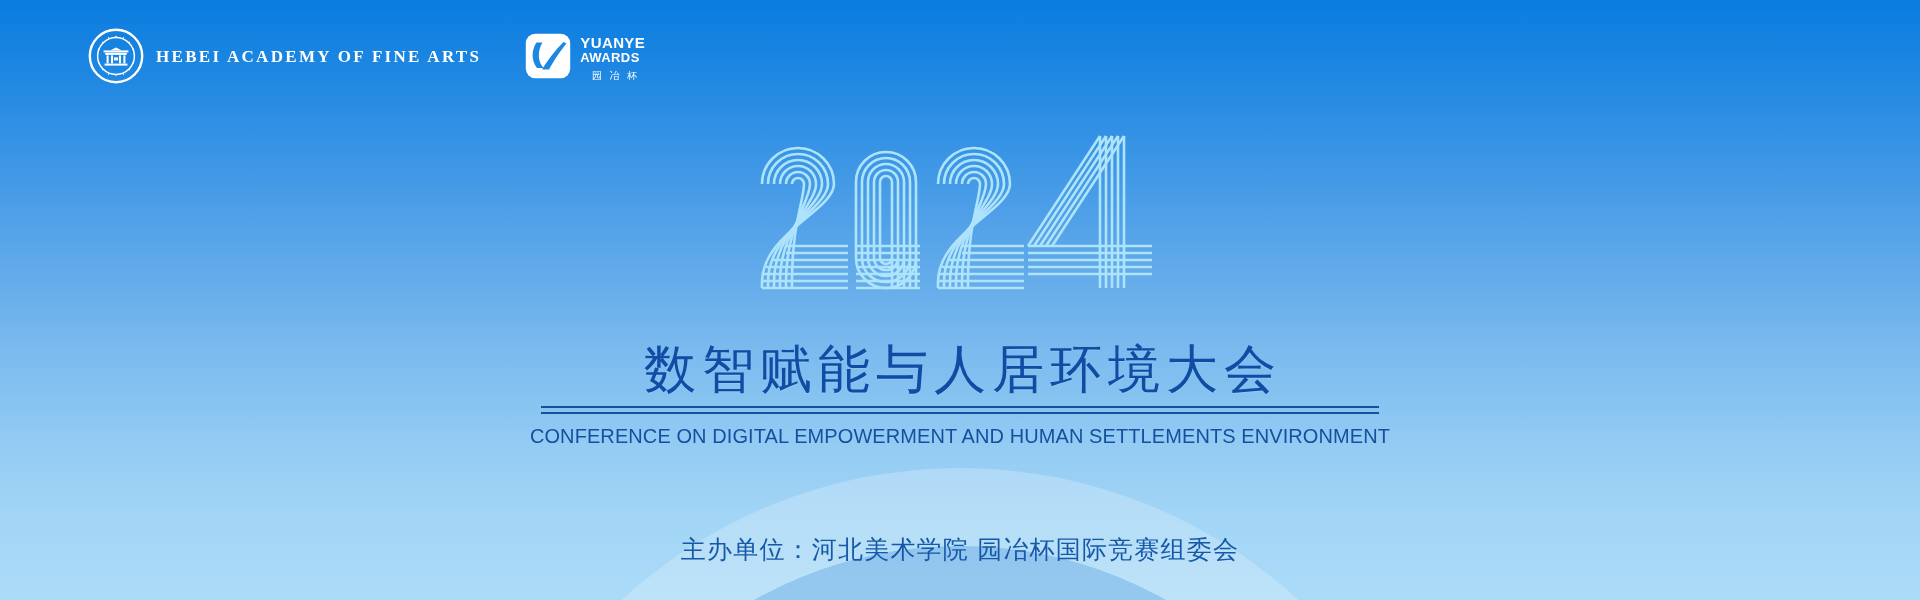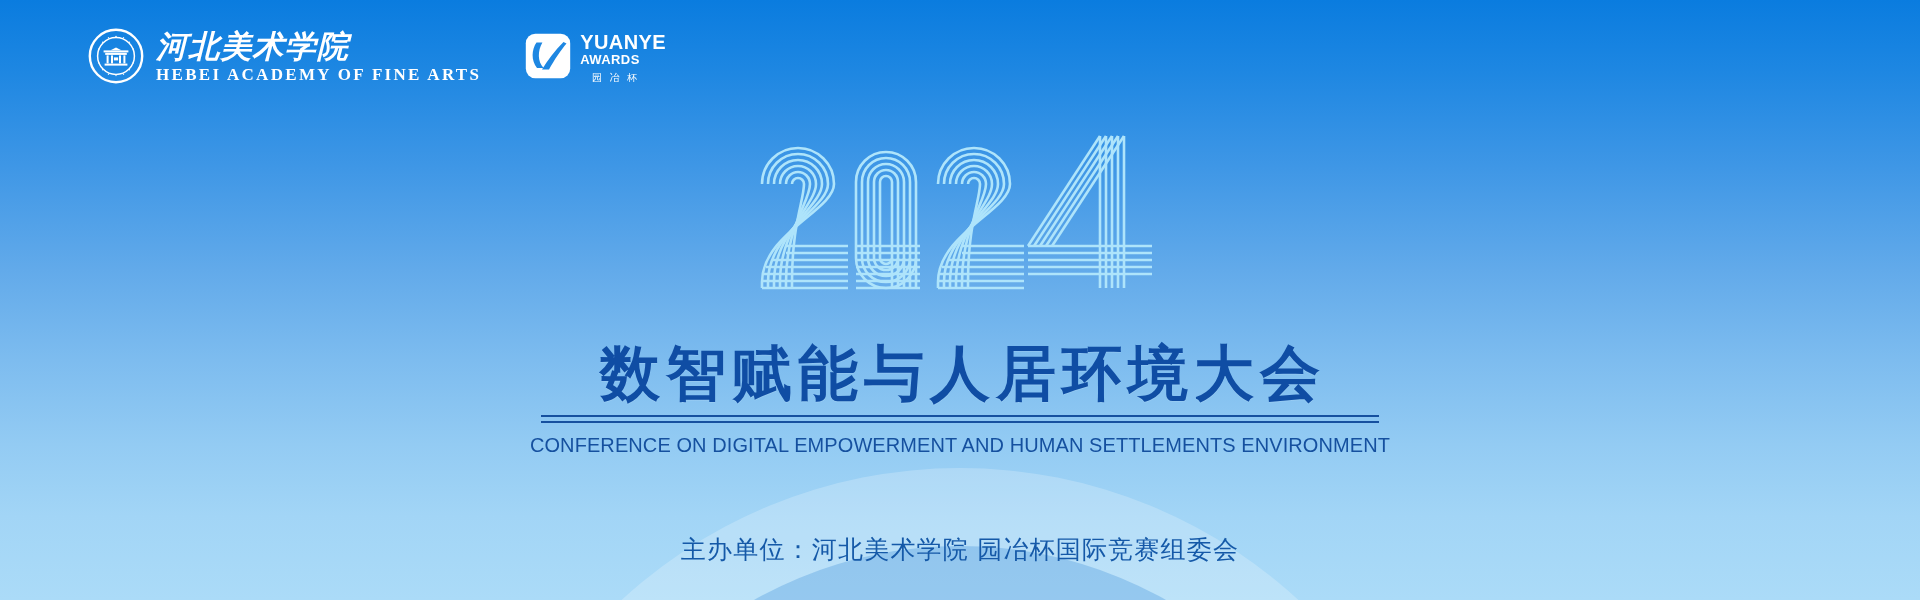--- a/index.html
+++ b/index.html
@@ -75,21 +75,21 @@
     font-weight: 700;
     letter-spacing: 2.3px;
     white-space: nowrap;
     line-height: 1;
   }
 
   .logo-yuanye { display: flex; align-items: center; gap: 9px; }
   .yuanye-mark { width: 46px; height: 46px; flex: 0 0 46px; }
   .yuanye-text { display: flex; flex-direction: column; line-height: 1; }
   .yuanye-l1 {
-    color: #ffffff; font-size: 20px; font-weight: 700;
+    color: #ffffff; font-size: 15px; font-weight: 700;
     letter-spacing: 0.4px; white-space: nowrap;
   }
   .yuanye-l2 {
     color: #ffffff; font-size: 13px; font-weight: 700;
     letter-spacing: 0.4px; white-space: nowrap; margin-top: 1px;
   }
   .yuanye-l3 {
     margin-top: 3px; width: 56px; height: 11px; margin-left: 12px;
   }
 
@@ -107,22 +107,22 @@
   
   .title-block {
     position: absolute;
     left: 0; right: 0;
     top: 342px;
     text-align: center;
   }
   .title-cn {
     color: #0f4da4;
     font-family: "Liberation Sans", "DejaVu Sans", sans-serif;
-    font-size: 60px;
-    font-weight: 700;
+    font-size: 52px;
+    font-weight: 400;
     letter-spacing: 6px;
     line-height: 1.06;
     white-space: nowrap;
     text-indent: 6px;
     text-shadow: 0 1px 0 rgba(255,255,255,0.12);
   }
   .rule-wrap {
     width: 838px;
     margin: 9px auto 0;
   }
@@ -200,25 +200,20 @@
               <circle cx="45.0" cy="35.0" r="0.7"></circle>
             <circle cx="14.6" cy="41.8" r="0.7"></circle>
               <circle cx="41.4" cy="41.8" r="0.7"></circle>
             <circle cx="20.5" cy="46.2" r="0.7"></circle>
               <circle cx="35.5" cy="46.2" r="0.7"></circle>
             <circle cx="28" cy="47.6" r="0.7"></circle>
           </g>
         </svg>
       </span>
       <span class="hebei-text">
-        <span class="hebei-cn">
-          <svg viewBox="0 0 200 34" aria-hidden="true">
-            <text x="0" y="27" fill="#ffffff" font-family="'Liberation Serif','DejaVu Serif',serif" font-size="31" font-style="italic" font-weight="700" letter-spacing="1.2">河北美术学院</text>
-          </svg>
-        </span>
         <span class="hebei-en">HEBEI ACADEMY OF FINE ARTS</span>
       </span>
     </div>
 
     <div class="logo-yuanye">
       <span class="yuanye-mark">
         <svg viewBox="0 0 46 46" aria-hidden="true">
           <rect x="0.8" y="0.8" width="44.4" height="44.4" rx="9.5" ry="9.5" fill="#ffffff"></rect>
           <path d="M11.5 9.5 C6.5 16.5 6.0 27.5 12.0 35.0 L18.6 35.0
                    C12.4 28.4 12.6 17.8 17.4 9.5 Z" fill="#1e87e2"></path>

